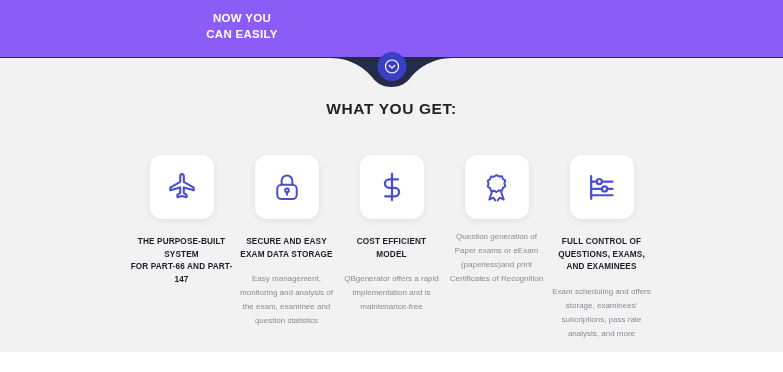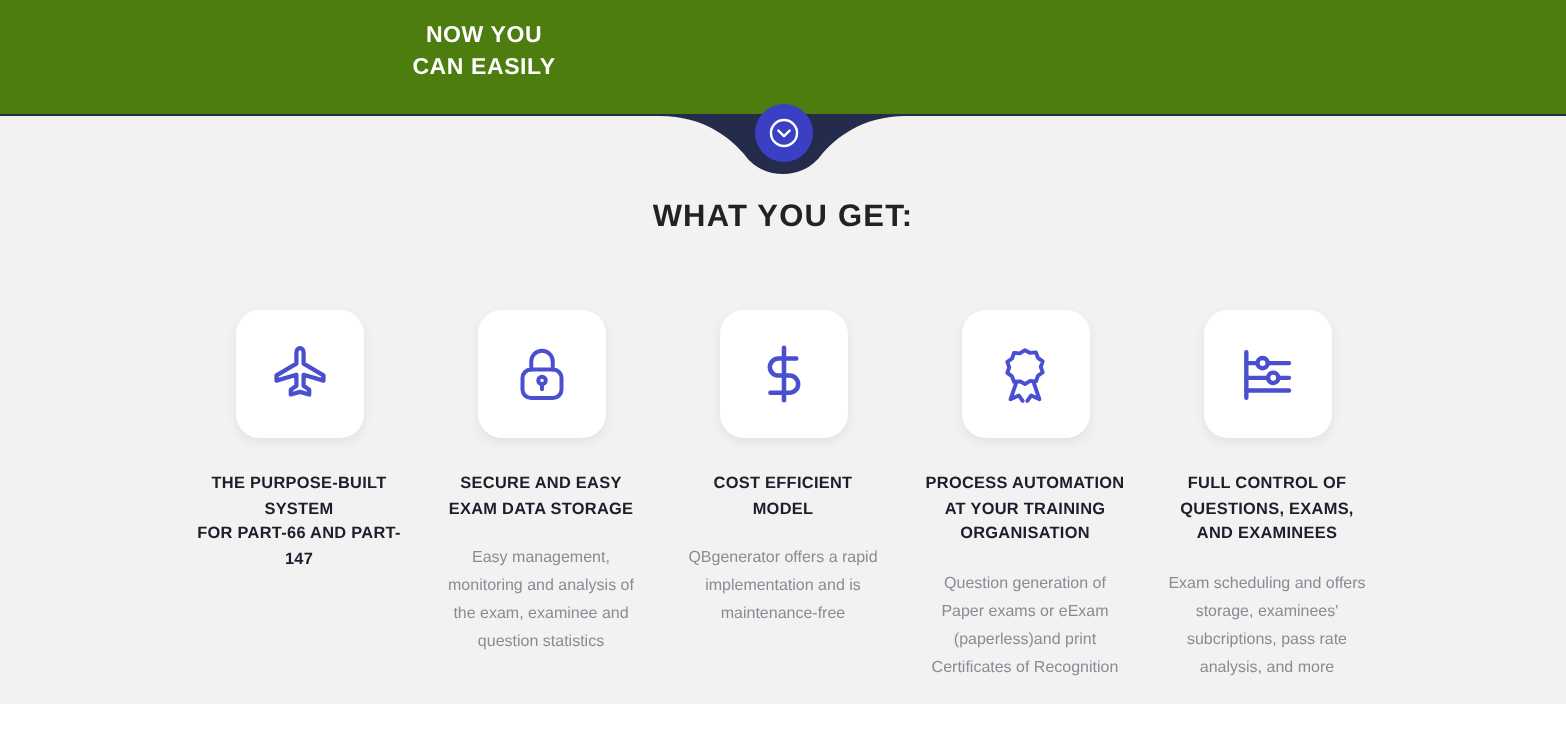--- a/index.html
+++ b/index.html
@@ -34,21 +34,21 @@
     background: #f2f2f2;
   }
 
   
   .banner {
     position: absolute;
     top: 0;
     left: 0;
     width: 783px;
     height: 57px;
-    background: #4d7c0f;
+    background: #8b5cf6;
     z-index: 2;
   }
 
   .banner-inner {
     display: flex;
     align-items: flex-start;
     padding: 9px 0 0 0;
     height: 100%;
   }
 
@@ -138,21 +138,21 @@
 
   
   .features {
     position: absolute;
     top: 155px;
     left: 0;
     width: 783px;
     display: flex;
     justify-content: center;
     align-items: flex-start;
-    gap: 16px;
+    gap: 0;
     z-index: 4;
   }
 
   .feature {
     width: 105px;
     display: flex;
     flex-direction: column;
     align-items: center;
   }
 
@@ -270,23 +270,20 @@
     </div>
 
     <div class="feature">
       <div class="icon-tile">
         <svg width="31" height="31" viewBox="0 0 24 24" fill="none" stroke="#4a4fd0" stroke-width="1.5" stroke-linecap="round" stroke-linejoin="round">
           <path d="M12 2.4l2.0 1.05 2.25-.2.75 2.15 1.85 1.3-.75 2.15.75 2.15-1.85 1.3-.75 2.15-2.25-.2L12 15.5l-2.0-1.05-2.25.2-.75-2.15-1.85-1.3.75-2.15-.75-2.15 1.85-1.3.75-2.15 2.25.2z"></path>
           <polyline points="8.6,15.0 6.4,21.4 9.6,19.9 11.1,22.0"></polyline>
           <polyline points="15.4,15.0 17.6,21.4 14.4,19.9 12.9,22.0"></polyline>
         </svg>
       </div>
-      <div class="feature-title">PROCESS AUTOMATION
-AT YOUR TRAINING
-ORGANISATION</div>
       <div class="feature-desc">Question generation of
 Paper exams or eExam
 (paperless)and print
 Certificates of Recognition</div>
     </div>
 
     <div class="feature">
       <div class="icon-tile">
         <svg width="31" height="31" viewBox="0 0 24 24" fill="none" stroke="#4a4fd0" stroke-width="1.7" stroke-linecap="round" stroke-linejoin="round">
           <line x1="4.0" y1="3.2" x2="4.0" y2="20.8"></line>

